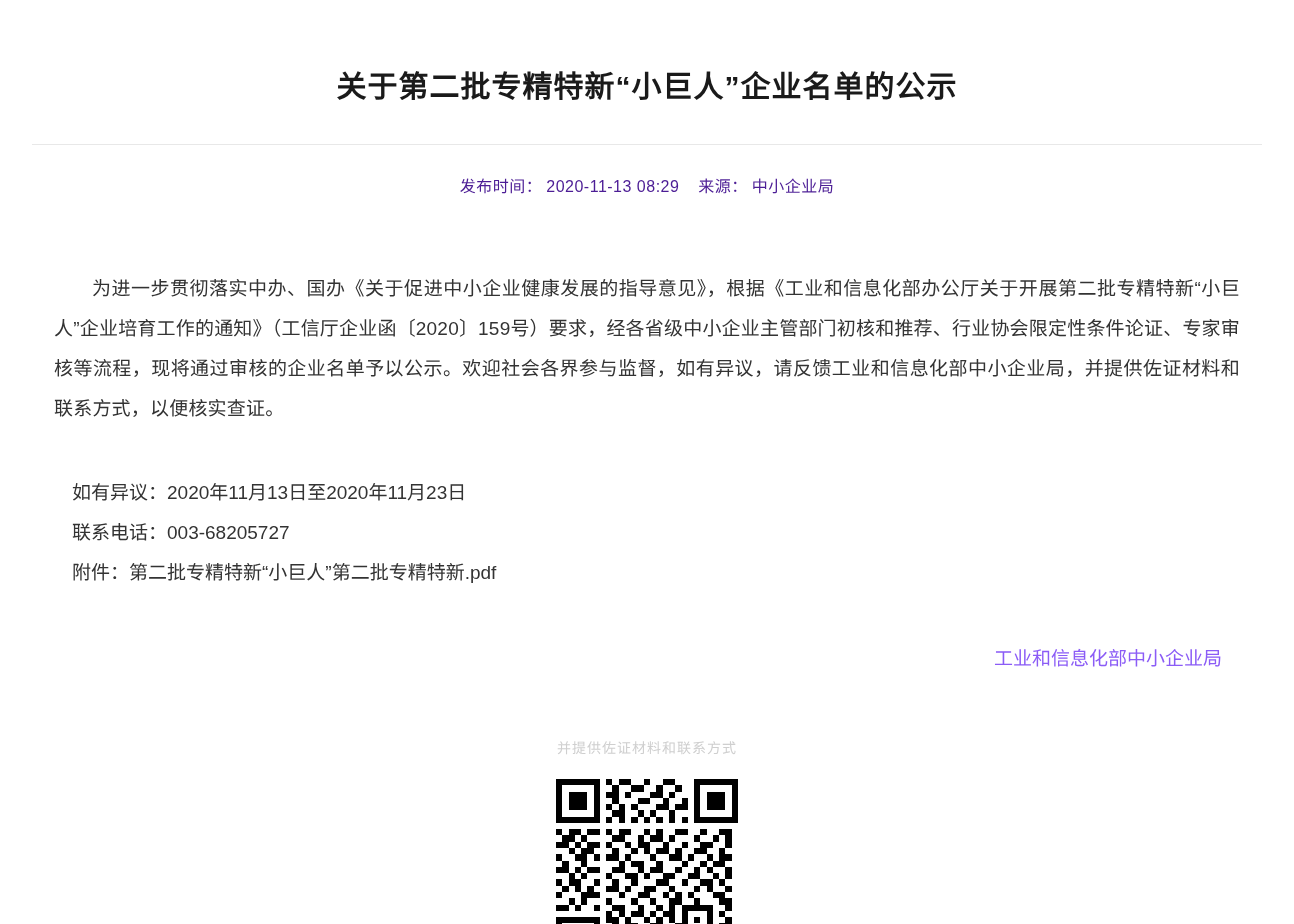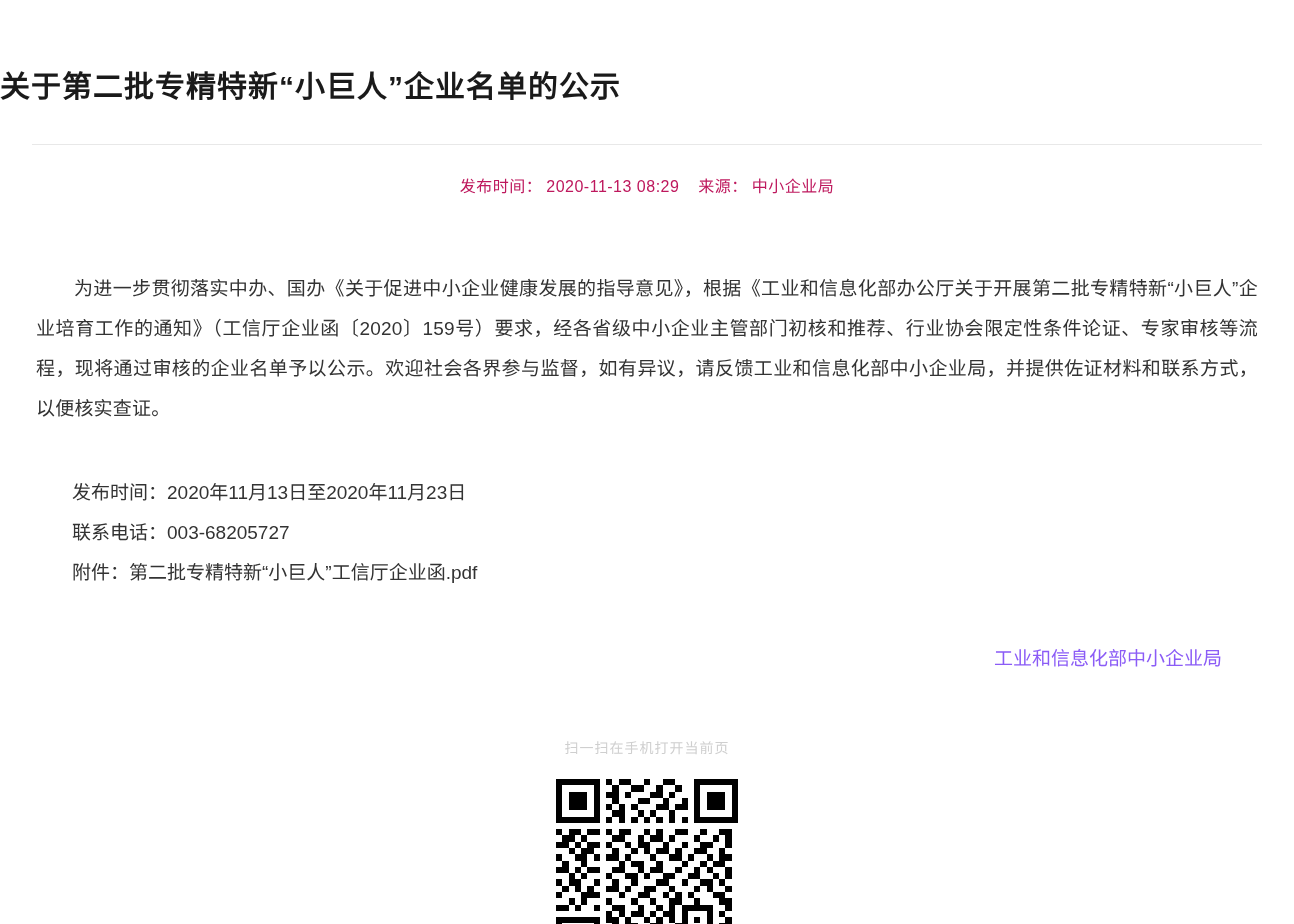--- a/index.html
+++ b/index.html
@@ -14,52 +14,52 @@
     color: #333333;
     overflow: hidden;
   }
   .page {
     position: relative;
     width: 1294px;
     height: 924px;
     box-sizing: border-box;
   }
   .article-title {
-    text-align: left;
+    text-align: center;
     font-size: 30px;
     font-weight: bold;
     color: #1a1a1a;
     letter-spacing: 1px;
     padding-top: 46px;
     line-height: 1.4;
   }
   .title-rule {
     margin: 36px 32px 0 32px;
     border-top: 1px solid #e8e8e8;
     height: 0;
   }
   .meta {
     text-align: center;
     font-size: 16px;
-    color: #be185d;
+    color: #4c1d95;
     margin-top: 28px;
     letter-spacing: 0.5px;
   }
   .meta span { margin: 0 2px; }
   .content {
     margin: 72px 36px 0 36px;
     font-size: 19px;
     line-height: 40px;
     color: #333333;
     text-align: justify;
     letter-spacing: 0.2px;
   }
   .para {
     text-indent: 2em;
-    margin: 0;
+    margin: 18px;
   }
   .info-block {
     margin: 44px 36px 0 72px;
     font-size: 19px;
     line-height: 40px;
     color: #333333;
   }
   .info-line { margin: 0; }
   .sign-block {
     margin: 46px 36px 0 0;
@@ -98,31 +98,31 @@
 
   <div class="meta">
     <span>发布时间：</span><span>2020-11-13 08:29</span>&nbsp;&nbsp;&nbsp;<span>来源：</span><span>中小企业局</span>
   </div>
 
   <div class="content">
     <p class="para">为进一步贯彻落实中办、国办《关于促进中小企业健康发展的指导意见》，根据《工业和信息化部办公厅关于开展第二批专精特新“小巨人”企业培育工作的通知》（工信厅企业函〔2020〕159号）要求，经各省级中小企业主管部门初核和推荐、行业协会限定性条件论证、专家审核等流程，现将通过审核的企业名单予以公示。欢迎社会各界参与监督，如有异议，请反馈工业和信息化部中小企业局，并提供佐证材料和联系方式，以便核实查证。</p>
   </div>
 
   <div class="info-block">
-    <p class="info-line">发布时间：2020年11月13日至2020年11月23日</p>
+    <p class="info-line">如有异议：2020年11月13日至2020年11月23日</p>
     <p class="info-line">联系电话：003-68205727</p>
-    <p class="info-line">附件：第二批专精特新“小巨人”工信厅企业函.pdf</p>
+    <p class="info-line">附件：第二批专精特新“小巨人”第二批专精特新.pdf</p>
   </div>
 
   <div class="sign-block">
     <p class="sign-line">工业和信息化部中小企业局</p>
   </div>
 
   <div class="qr-section">
-    <div class="qr-caption">扫一扫在手机打开当前页</div>
+    <div class="qr-caption">并提供佐证材料和联系方式</div>
     <div class="qr-code">
       <svg width="182" height="182" viewBox="0 0 29 29" shape-rendering="crispEdges" aria-hidden="true">
         <rect width="29" height="29" fill="#ffffff"></rect>
         <g fill="#000000">
 
           <rect x="0" y="0" width="7" height="1"></rect>
             <rect x="0" y="6" width="7" height="1"></rect>
           <rect x="0" y="0" width="1" height="7"></rect>
             <rect x="6" y="0" width="1" height="7"></rect>
           <rect x="2" y="2" width="3" height="3"></rect>

